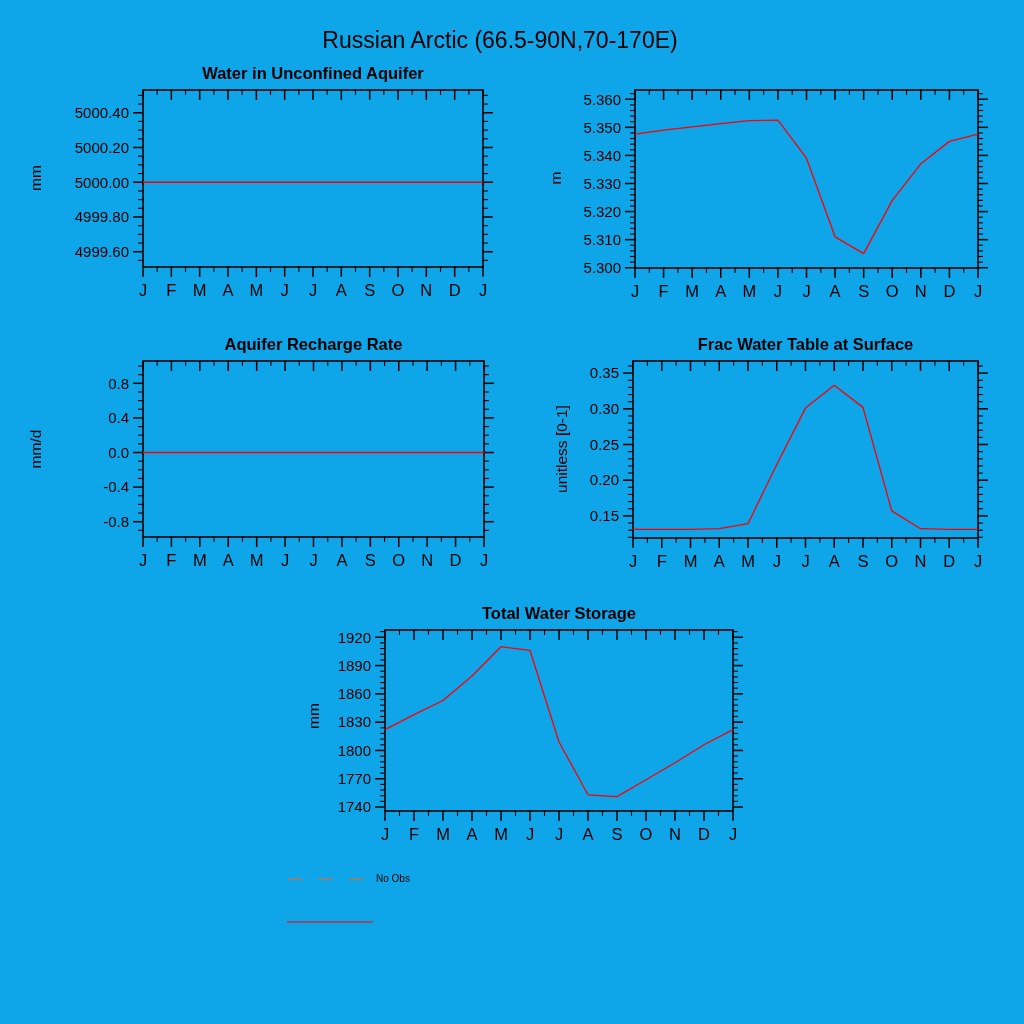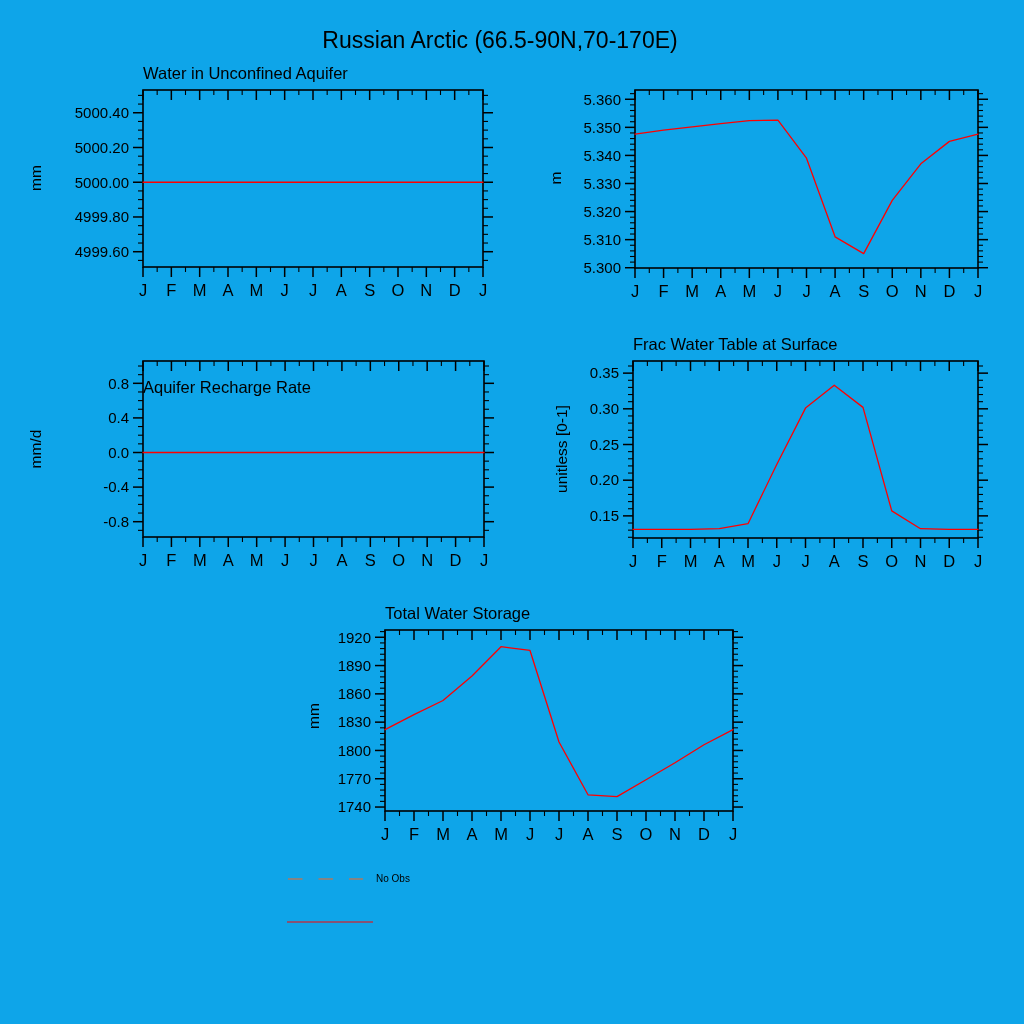--- a/index.html
+++ b/index.html
@@ -1,24 +1,24 @@
 <!DOCTYPE html>
 <html><head>
 <meta charset="utf-8">
 <style>
   html,body{margin:0;padding:0;background:#fff;}
   #page{position:relative;width:1024px;height:1024px;background:#0ea5e9;overflow:hidden;
         font-family:"Liberation Sans",sans-serif;color:#000;}
   #plots{position:absolute;left:0;top:0;}
   #main-title{position:absolute;left:0;top:27px;width:1000px;text-align:center;
               font-size:23px;line-height:26px;color:#000;}
-  .ctitle{position:absolute;font-size:16.5px;line-height:18px;text-align:left;color:#000;}
+  .ctitle{position:absolute;font-size:16.5px;line-height:18px;text-align:center;color:#000;font-weight:bold;}
   #ct0{left:143px;top:64px;width:340px;}
   #ct1{left:635px;top:64px;width:343px;}
-  #ct2{left:143px;top:335px;width:341px;margin-top:43px;}
+  #ct2{left:143px;top:335px;width:341px;}
   #ct3{left:633px;top:335px;width:345px;}
   #ct4{left:385px;top:604px;width:348px;}
   .ylab{position:absolute;width:160px;height:20px;line-height:20px;text-align:center;
         font-size:15.5px;transform:rotate(-90deg);color:#000;}
   #yl0{left:-44px;top:168px;}
   #yl1{left:476px;top:168px;}
   #yl2{left:-44px;top:439px;}
   #yl3{left:482px;top:439px;}
   #yl4{left:234px;top:706px;}
   .legend-item{position:absolute;display:flex;align-items:center;}

